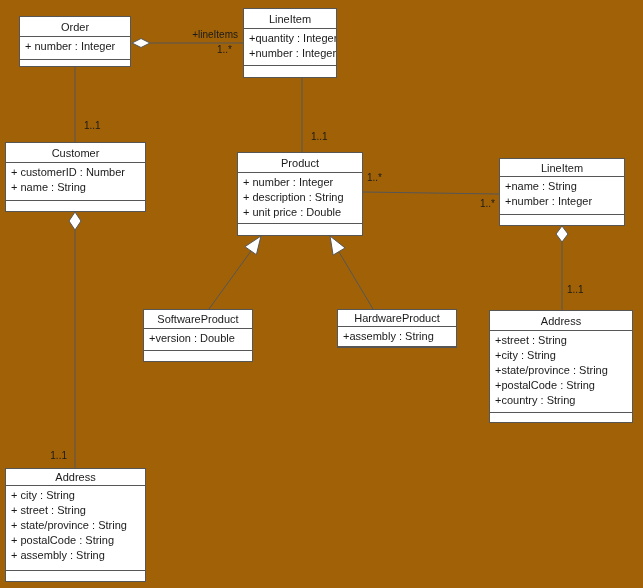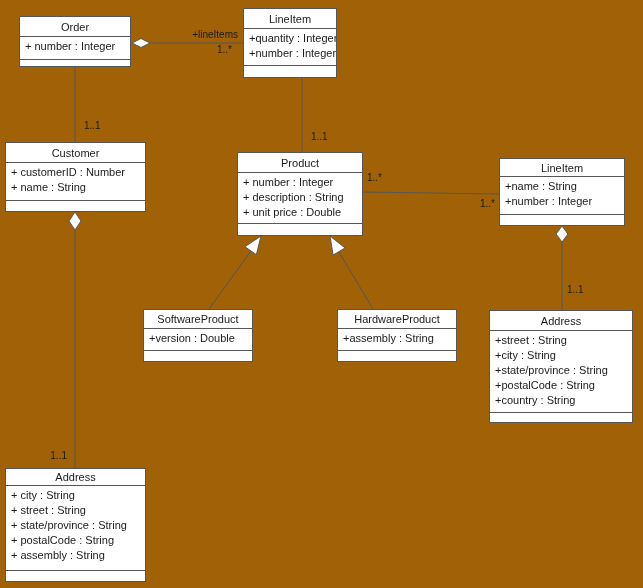--- a/index.html
+++ b/index.html
@@ -126,21 +126,21 @@
   </div>
 
   <div class="uml-class" style="left:143px;top:309px;width:110px;height:53px">
     <div class="uml-title" style="height:18px">SoftwareProduct</div>
     <div class="uml-attrs" style="height:22px">
       <div class="uml-attr">+version : Double</div>
     </div>
     <div class="uml-empty"></div>
   </div>
 
-  <div class="uml-class" style="left:337px;top:309px;width:120px;height:53px">
+  <div class="uml-class" style="left:337px;top:309px;width:120px;height:39px">
     <div class="uml-title" style="height:18px">HardwareProduct</div>
     <div class="uml-attrs" style="height:22px">
       <div class="uml-attr">+assembly : String</div>
     </div>
     <div class="uml-empty"></div>
   </div>
 
   <div class="uml-class" style="left:489px;top:310px;width:144px;height:113px">
     <div class="uml-title" style="height:19px">Address</div>
     <div class="uml-attrs" style="height:82px">

